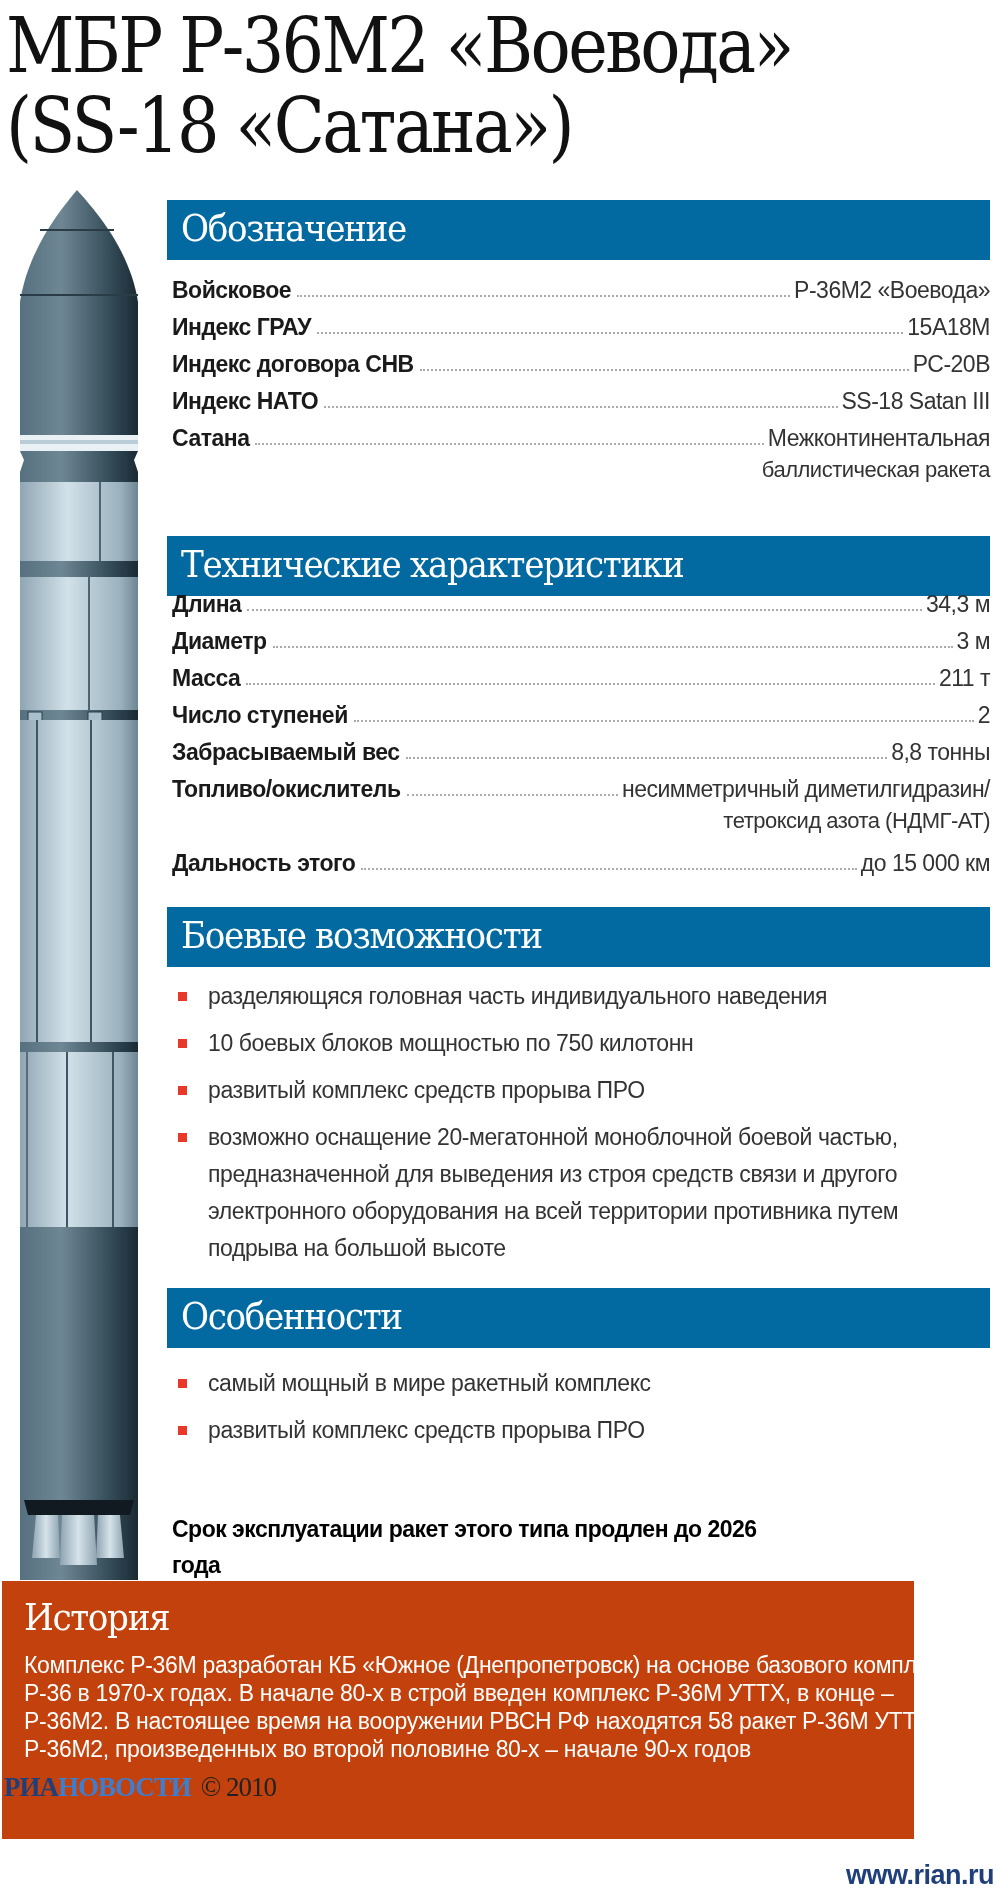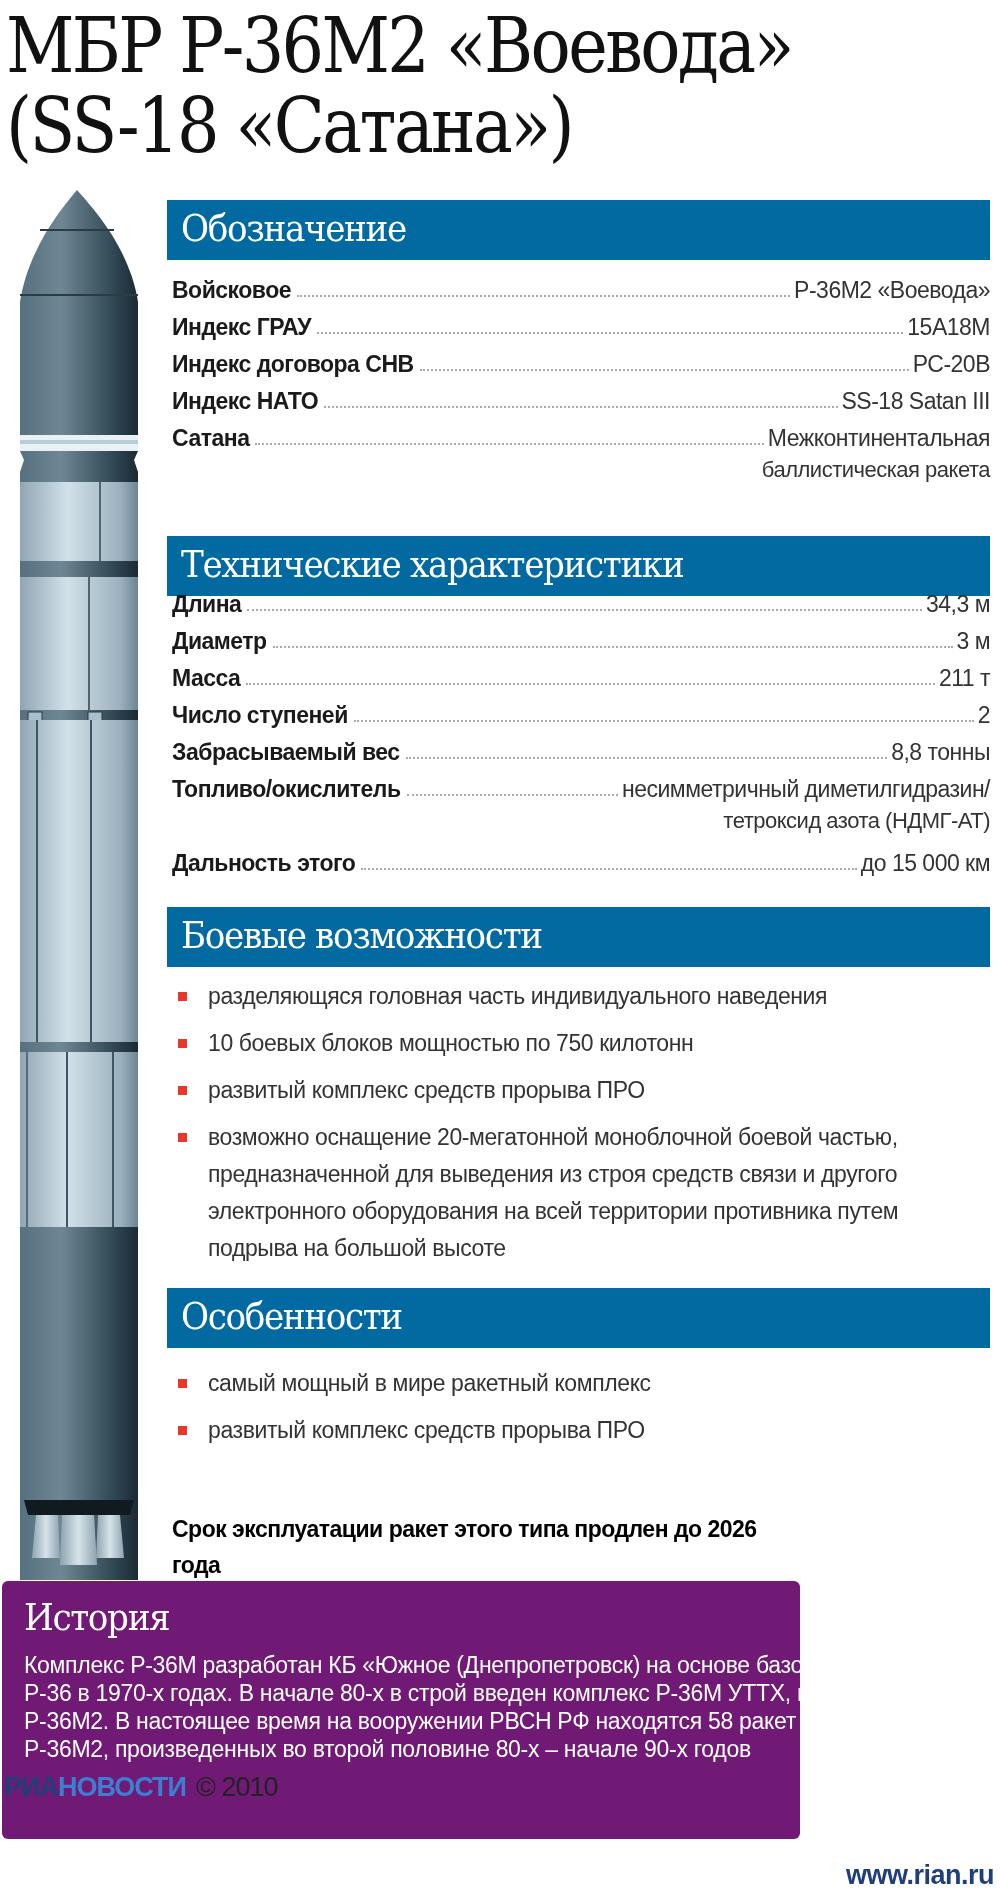--- a/index.html
+++ b/index.html
@@ -33,33 +33,33 @@
   .kv-row .dots { flex: 1; border-bottom: 2px dotted #aaa; margin: 0 4px 8px 6px; min-width: 10px; }
   .kv-row .v { font-family: Liberation Sans, sans-serif; color: #333; white-space: nowrap; letter-spacing: -0.5px; }
   .kv-cont { text-align: right; height: 37px; font-size: 22px; line-height: 34px; font-family: "Liberation Sans", sans-serif; color: #333; letter-spacing: -0.5px; }
 
   .bullets { position: absolute; left: 172px; width: 820px; list-style: none; }
   .bullets li { position: relative; padding-left: 36px; font-family: "Liberation Sans", sans-serif; font-size: 23px; line-height: 36px; color: #333; margin-bottom: 11px; letter-spacing: -0.4px; }
   .bullets li .bullet { position: absolute; left: 6px; top: 14px; width: 9px; height: 9px; background: #e8382a; }
 
   .note { position: absolute; left: 172px; top: 1468px; width: 620px; font-family: "Liberation Sans", sans-serif; font-weight: bold; font-size: 23px; line-height: 36px; color: #000000; letter-spacing: -0.5px; margin-top: 43px; }
 
-  .history { position: absolute; left: 2px; top: 1581px; width: 798px; height: 258px; background: #701a75; border-radius: 6px; }
+  .history { position: absolute; left: 2px; top: 1581px; width: 912px; height: 258px; background: #c2410c; }
   .history .h-title {
     position: absolute; left: 22px; top: 14px;
     font-family: "DejaVu Serif", "Liberation Serif", serif;
     font-size: 38px; color: #fff; letter-spacing: -1.5px;
     transform: scaleX(0.9); transform-origin: left top;
   }
   .history .h-body {
     position: absolute; left: 22px; top: 70px; width: 960px;
     font-family: "Liberation Sans", sans-serif; font-size: 23px; line-height: 28px; color: #fff; letter-spacing: -0.3px;
   }
 
-  .footer-logo { position: absolute; left: 4px; top: 1772px; font-family: Liberation Sans, sans-serif; font-weight: bold; font-size: 27px; letter-spacing: -1px; }
+  .footer-logo { position: absolute; left: 4px; top: 1772px; font-family: Liberation Serif, serif; font-weight: bold; font-size: 27px; letter-spacing: -1px; }
   .footer-logo .ria { color: #1e3f7a; }
   .footer-logo .novosti { color: #3c7ed0; }
   .footer-logo .copy { color: #222; font-weight: normal; margin-left: 10px; }
   .footer-url { position: absolute; right: 6px; top: 1860px; font-family: "Liberation Sans", sans-serif; font-weight: bold; font-size: 27px; color: #1e3f7a; letter-spacing: -0.5px; }
 </style>
 </head>
 <body>
 
 <div class="title">
   <div>МБР Р-36М2 «Воевода»</div>

